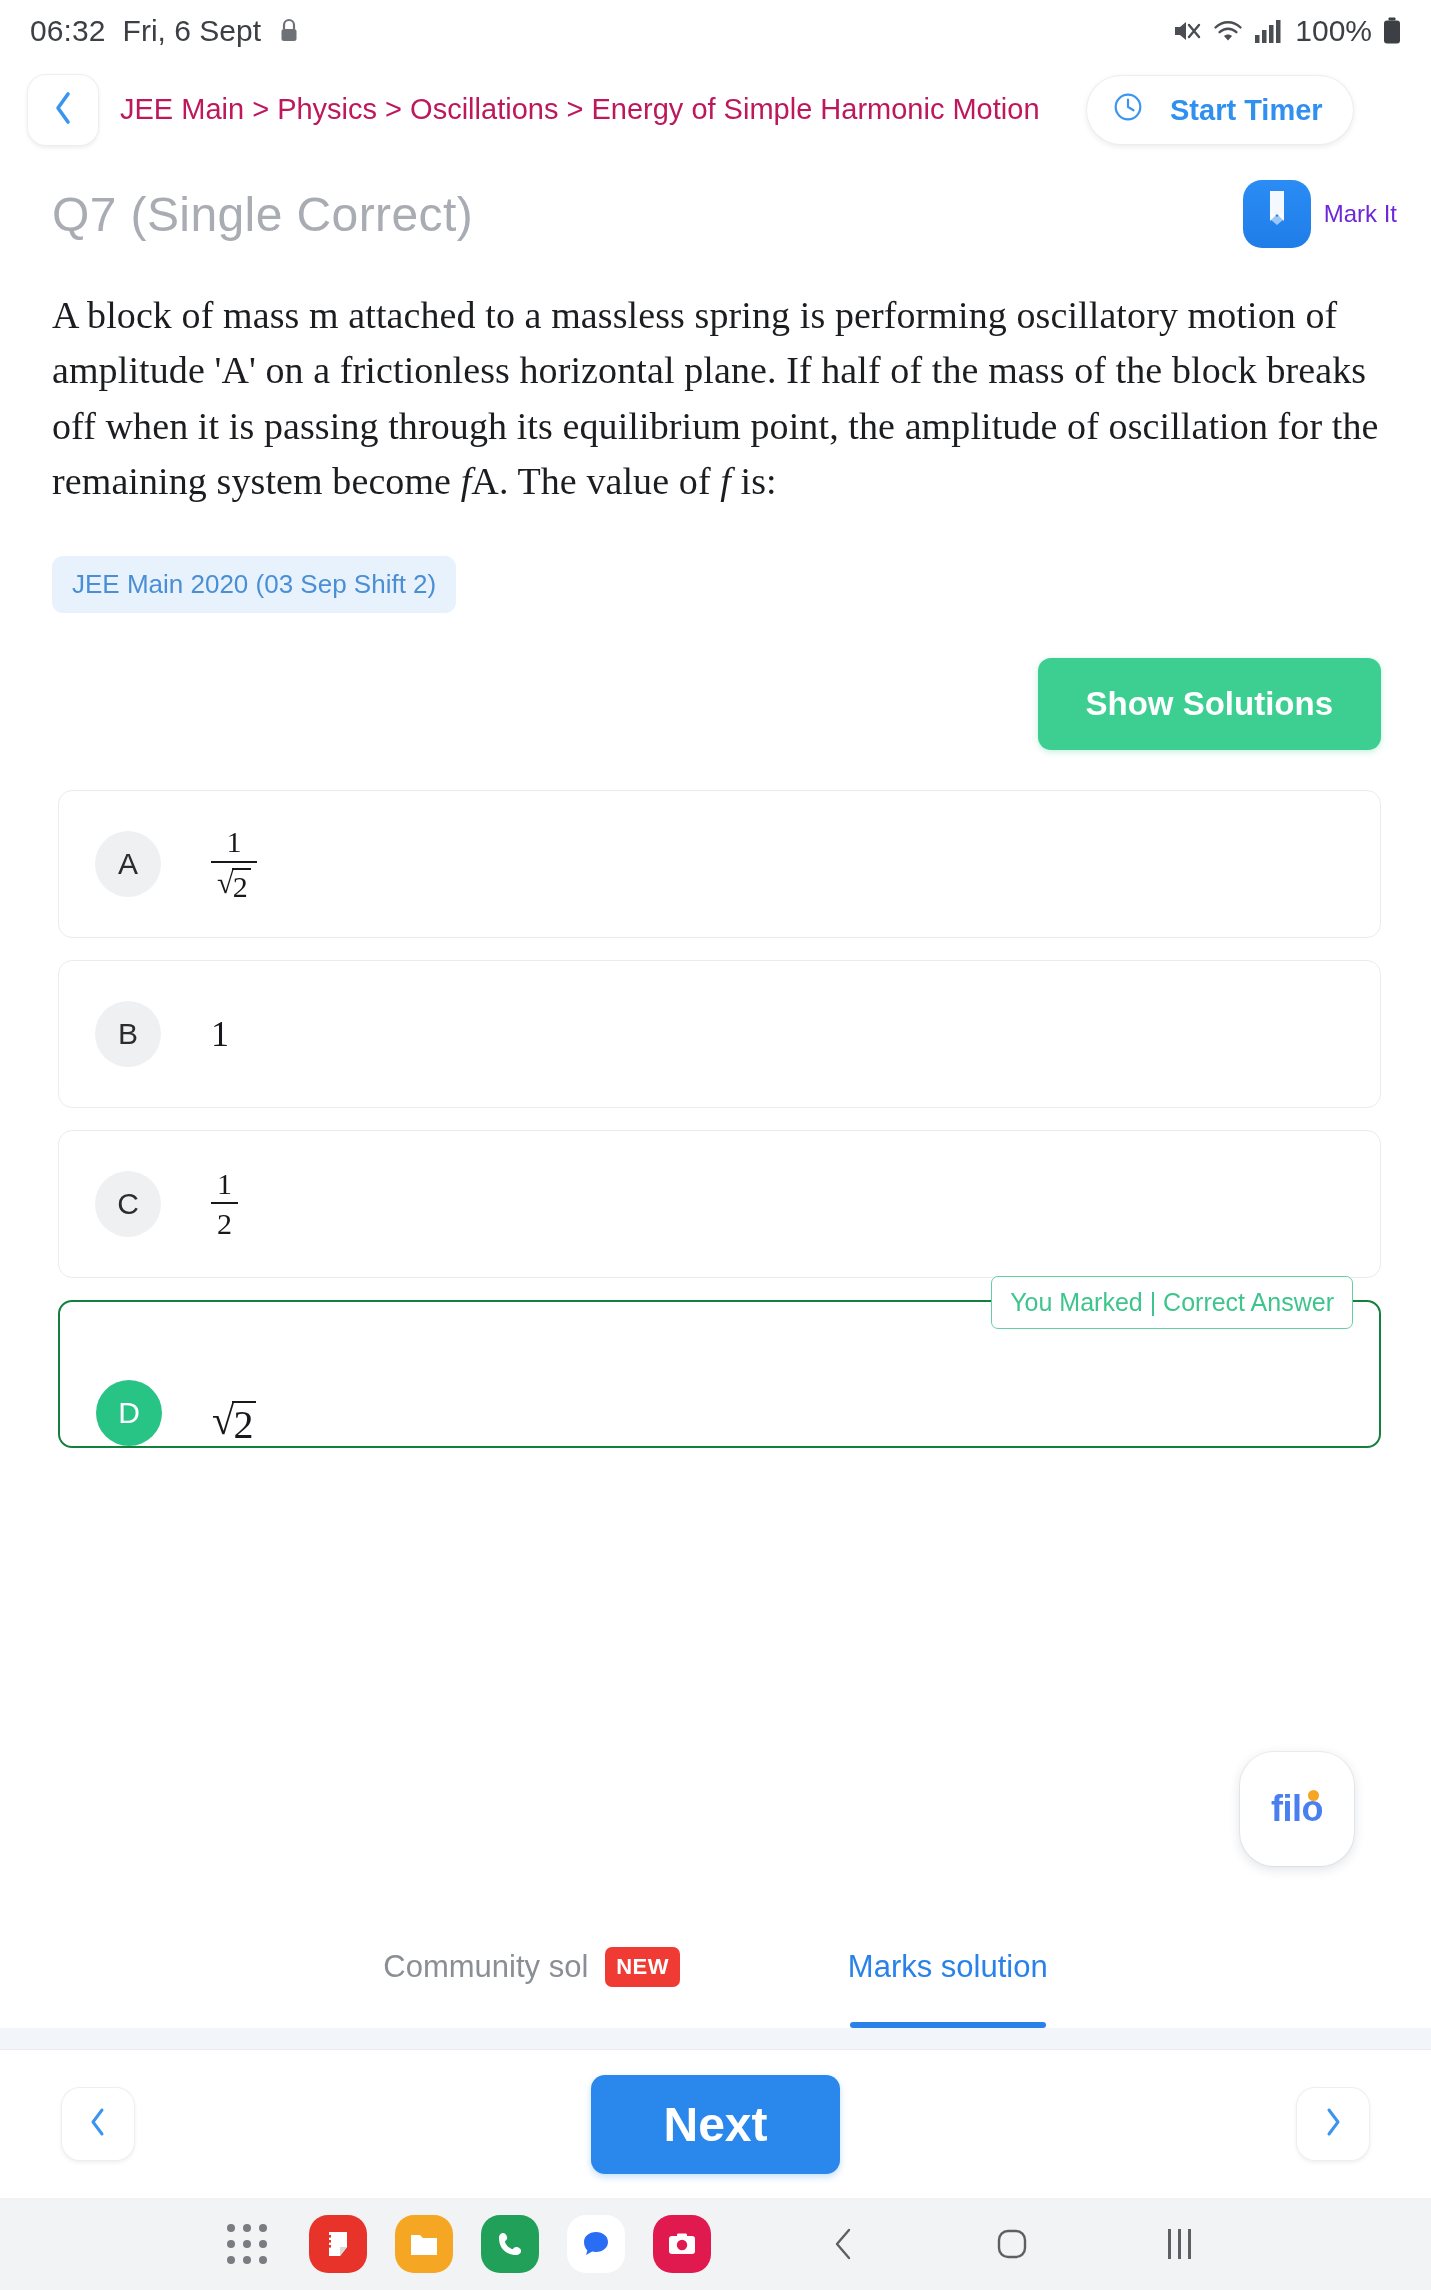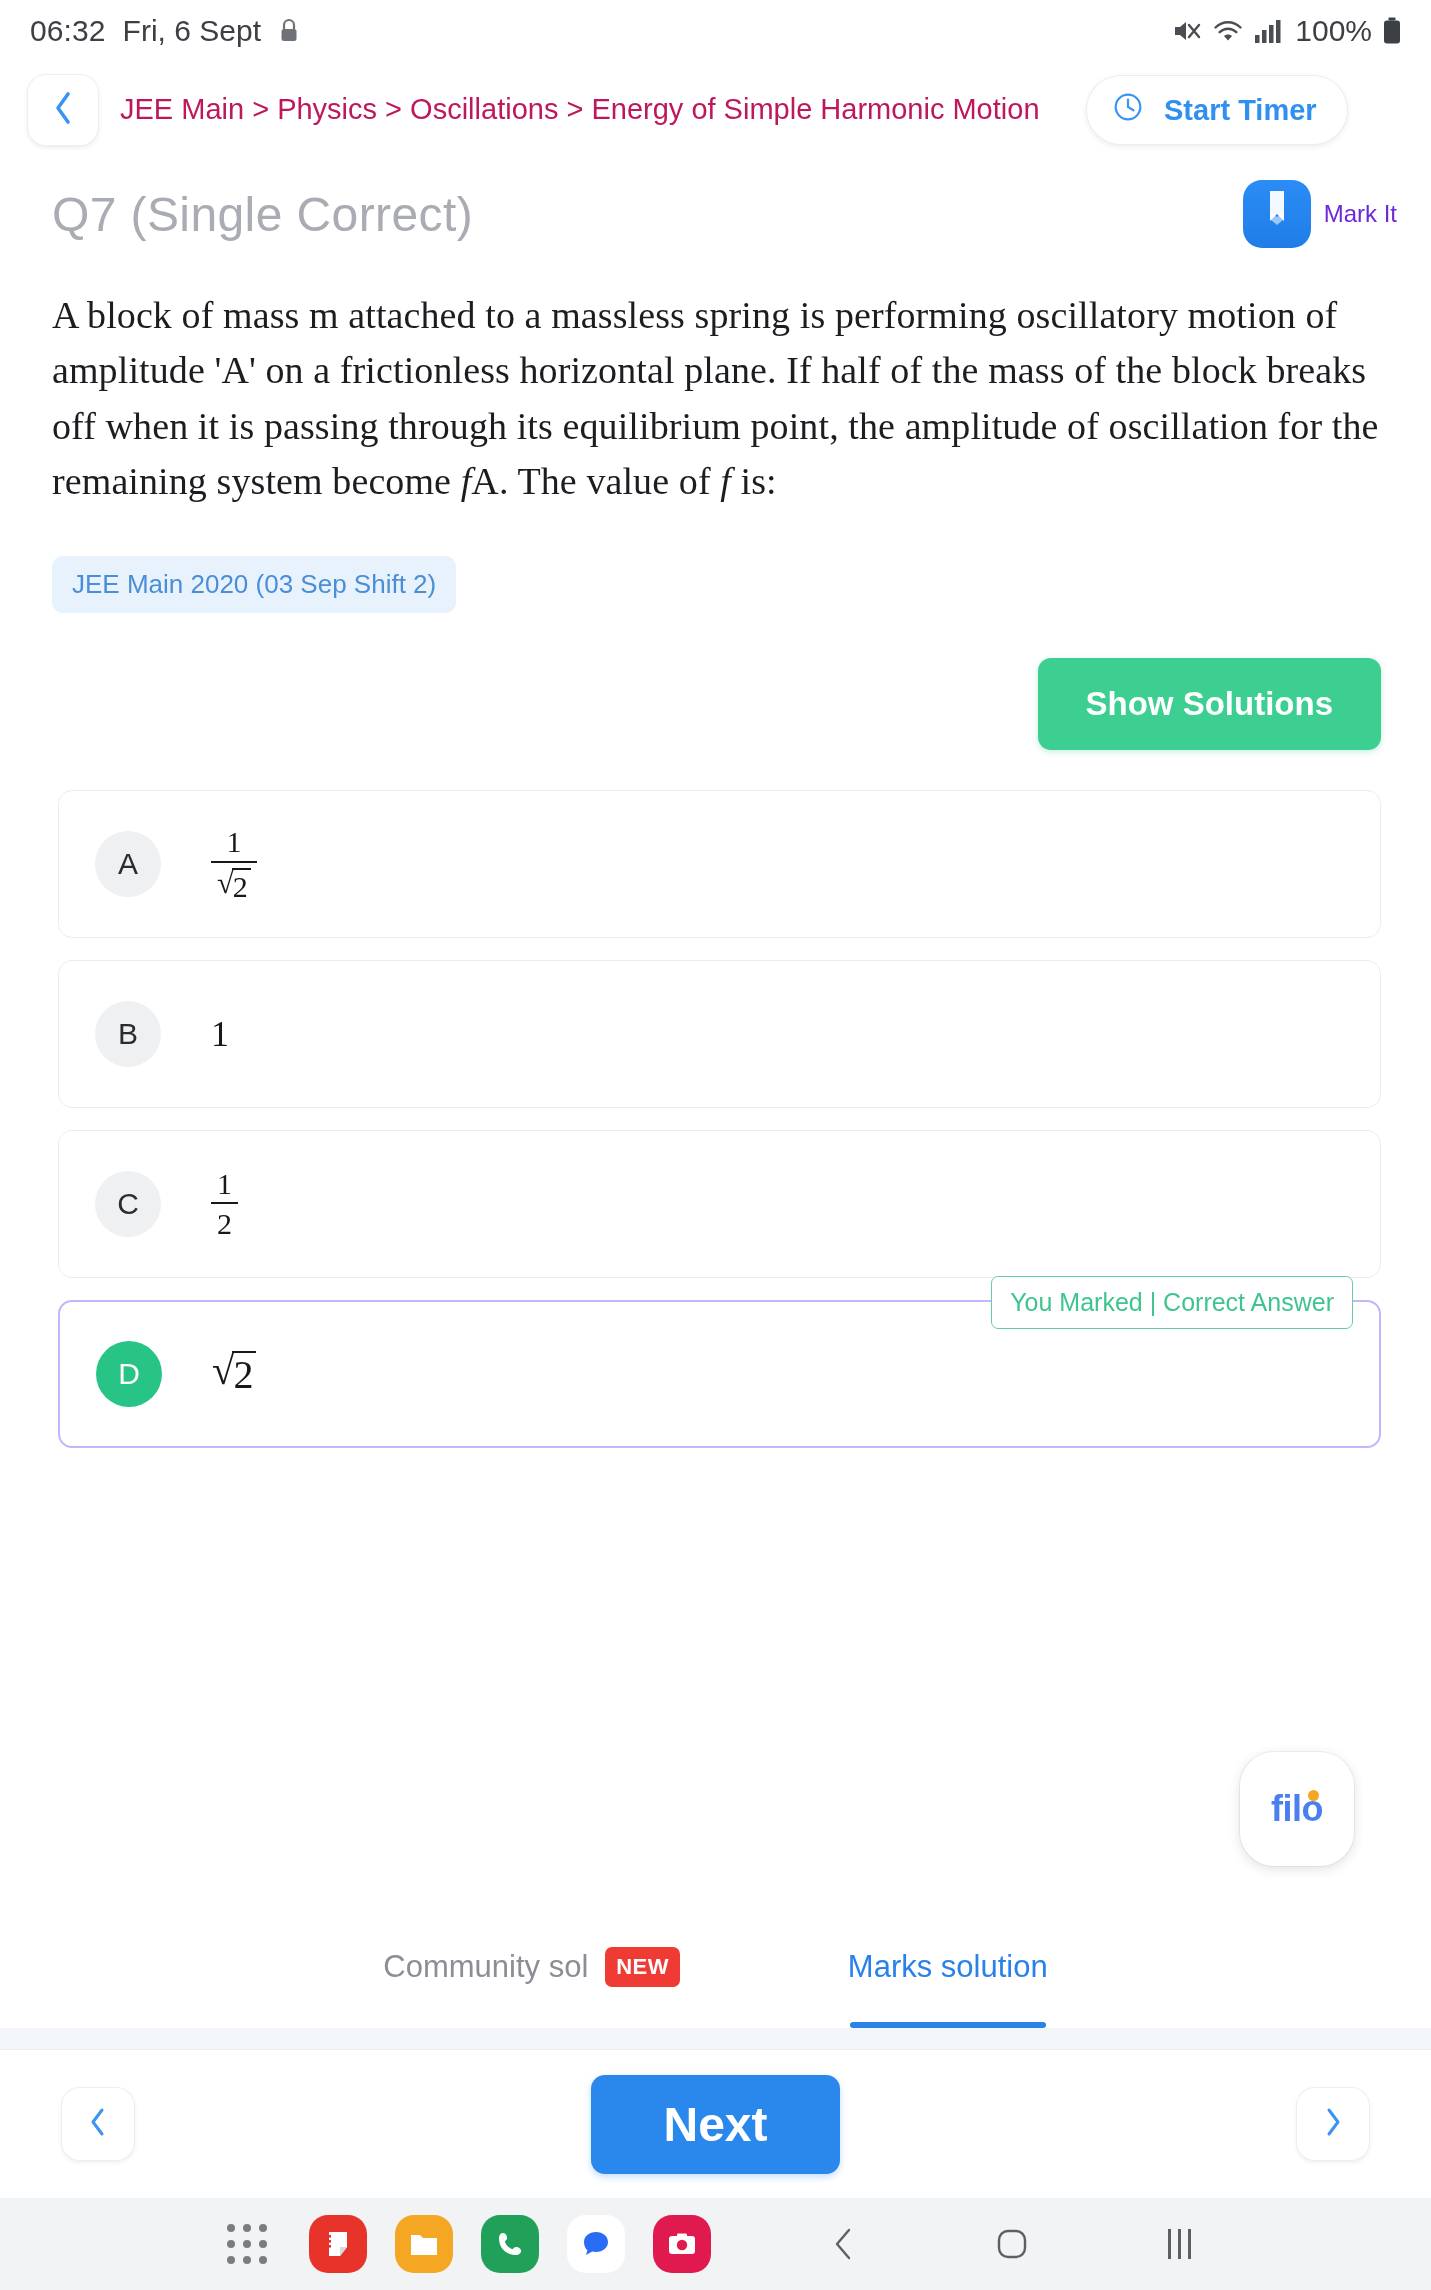--- a/index.html
+++ b/index.html
@@ -84,21 +84,21 @@
   }
   .timer-btn {
     flex: 0 0 auto;
     height: 68px;
     padding: 0 30px 0 26px;
     border-radius: 40px;
     background: #ffffff;
     box-shadow: 0 0 0 1px #ebedf0, 0 2px 6px rgba(20,30,60,0.10);
     display: flex;
     align-items: center;
-    gap: 21px;
+    gap: 27px;
     color: #2f90f0;
     font-size: 29px;
     font-weight: bold;
     margin-right: 2px;
   }
 
   
   .q-header {
     flex: 0 0 112px;
     display: flex;
@@ -181,21 +181,22 @@
     min-height: 148px;
     border: 1px solid #eaecee;
     border-radius: 14px;
     background: #ffffff;
     display: flex;
     align-items: center;
     padding: 0 36px;
     gap: 50px;
   }
   .option.correct {
-    border: 2px solid #c4b5fd;
+    border: 2px solid #15803d;
+    align-items: flex-end;
   }
   .opt-badge {
     width: 66px;
     height: 66px;
     border-radius: 50%;
     background: #eff0f2;
     color: #2a2c2f;
     font-size: 30px;
     display: flex;
     align-items: center;

